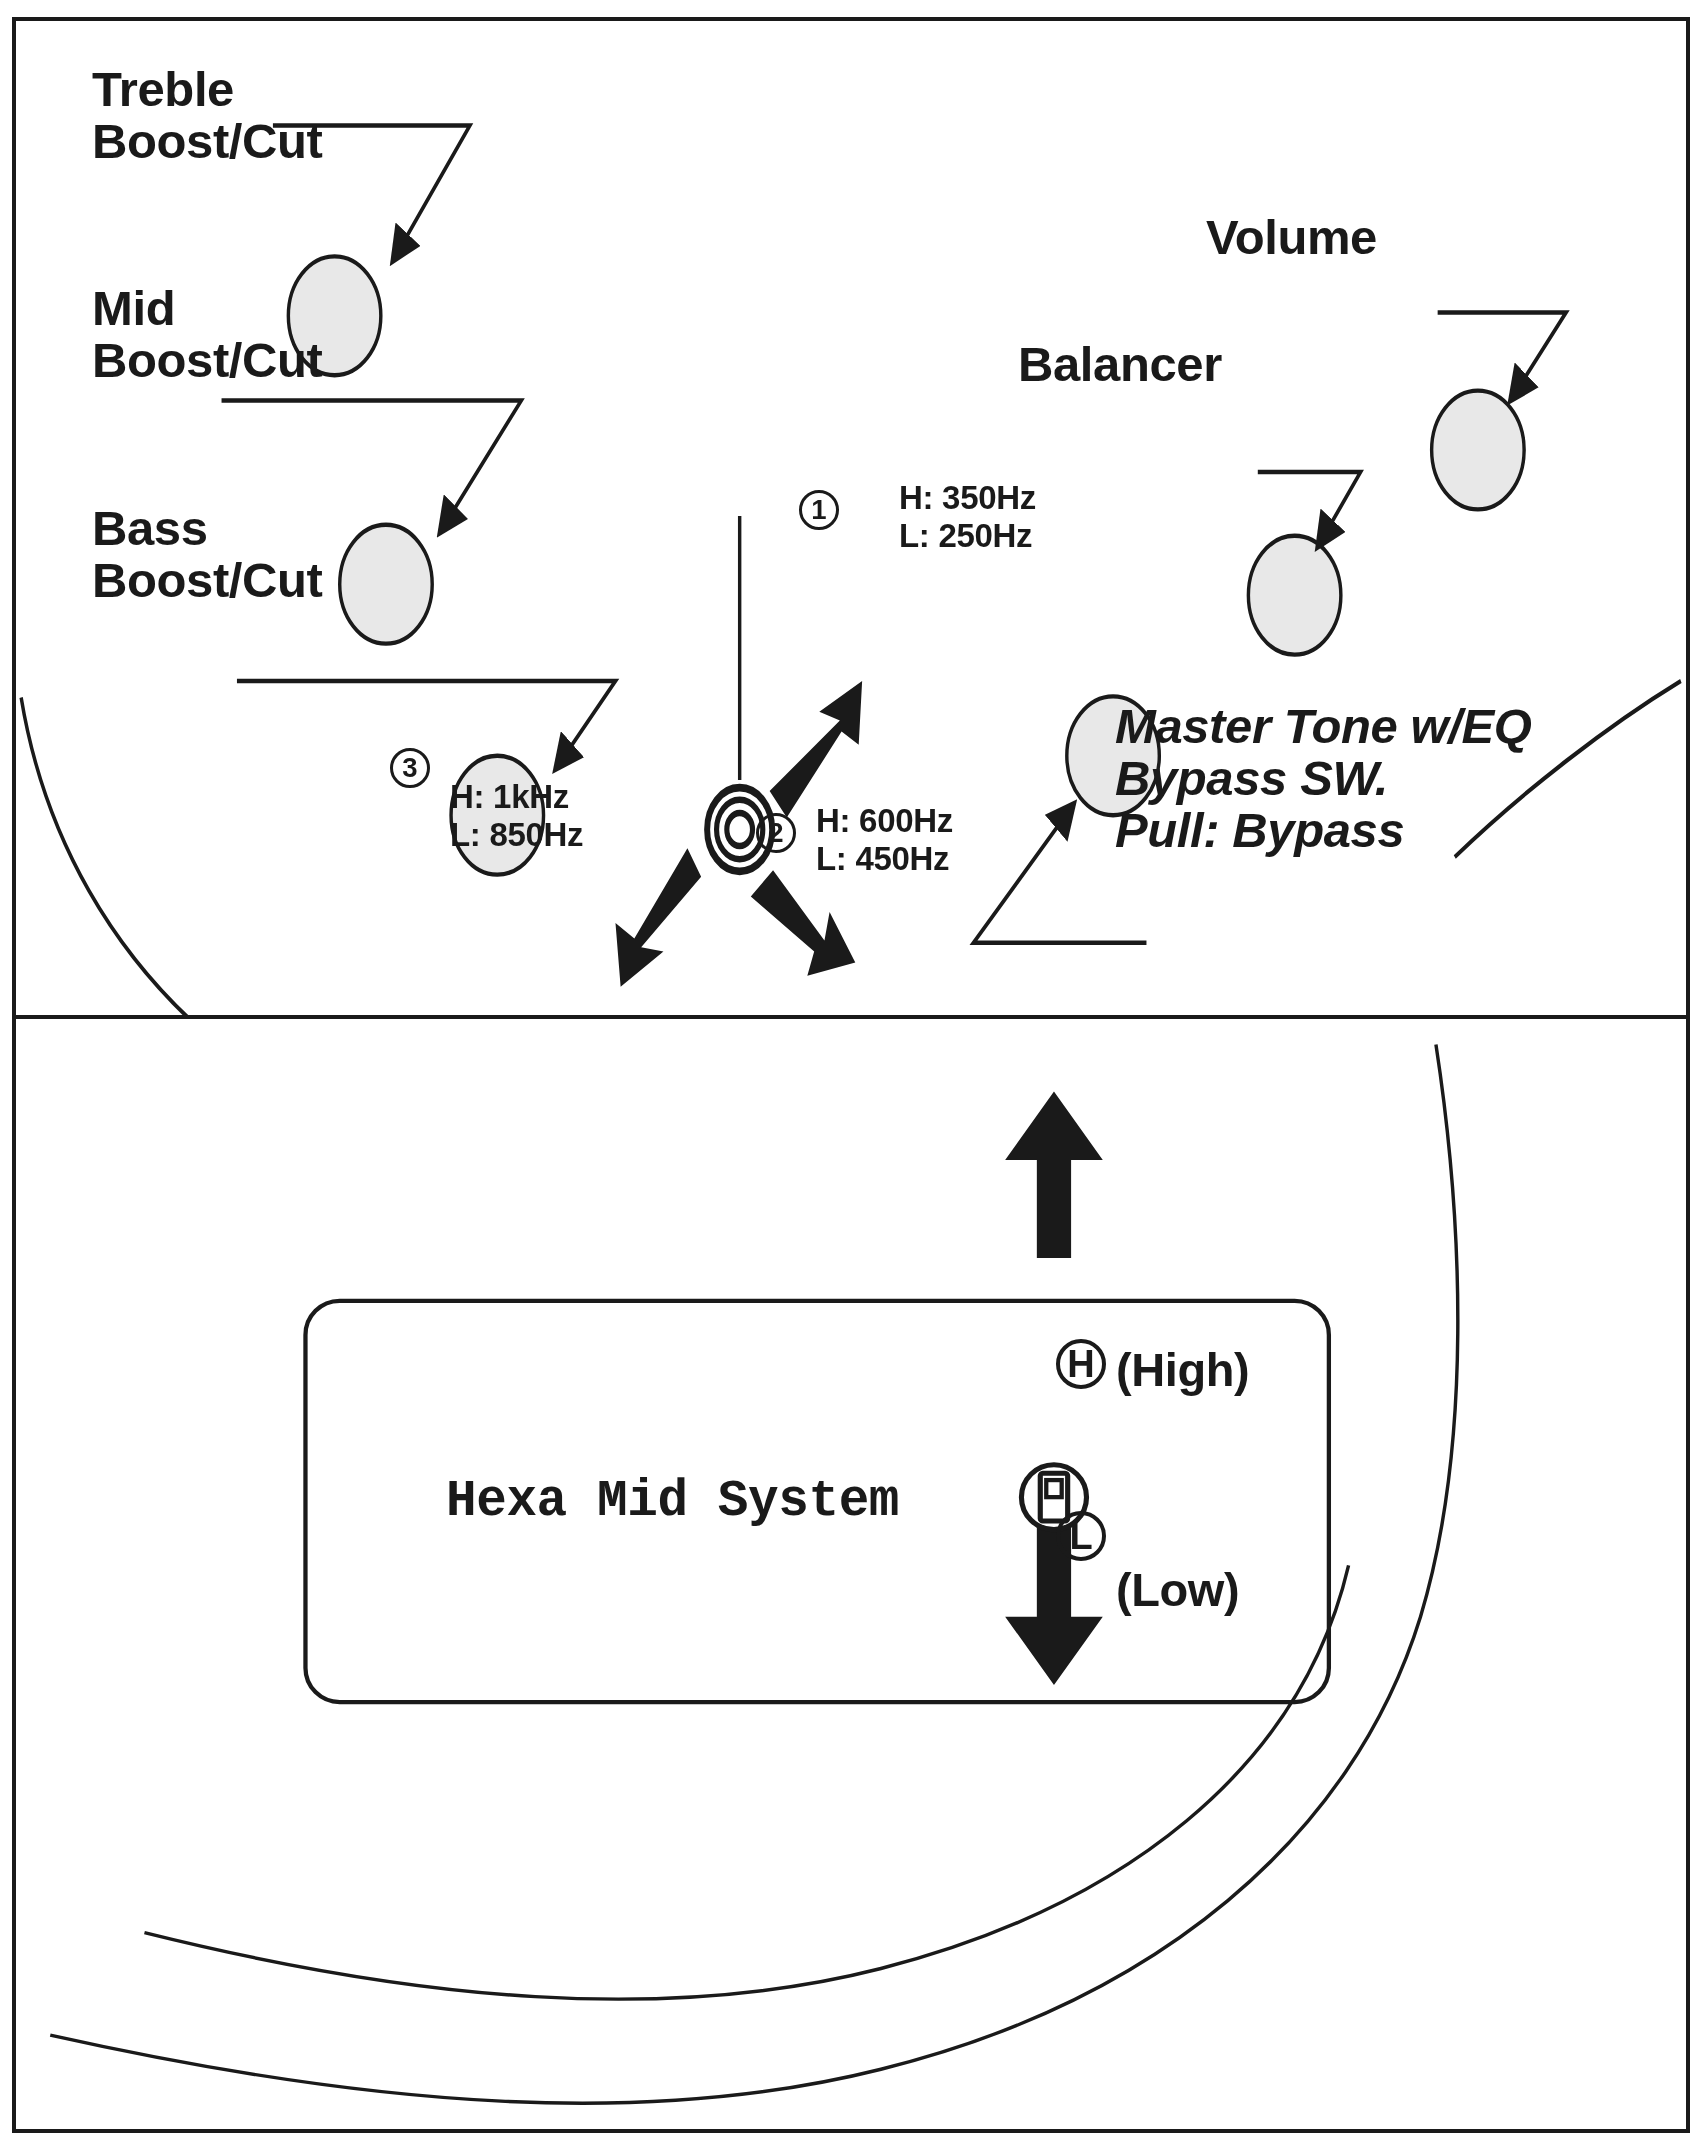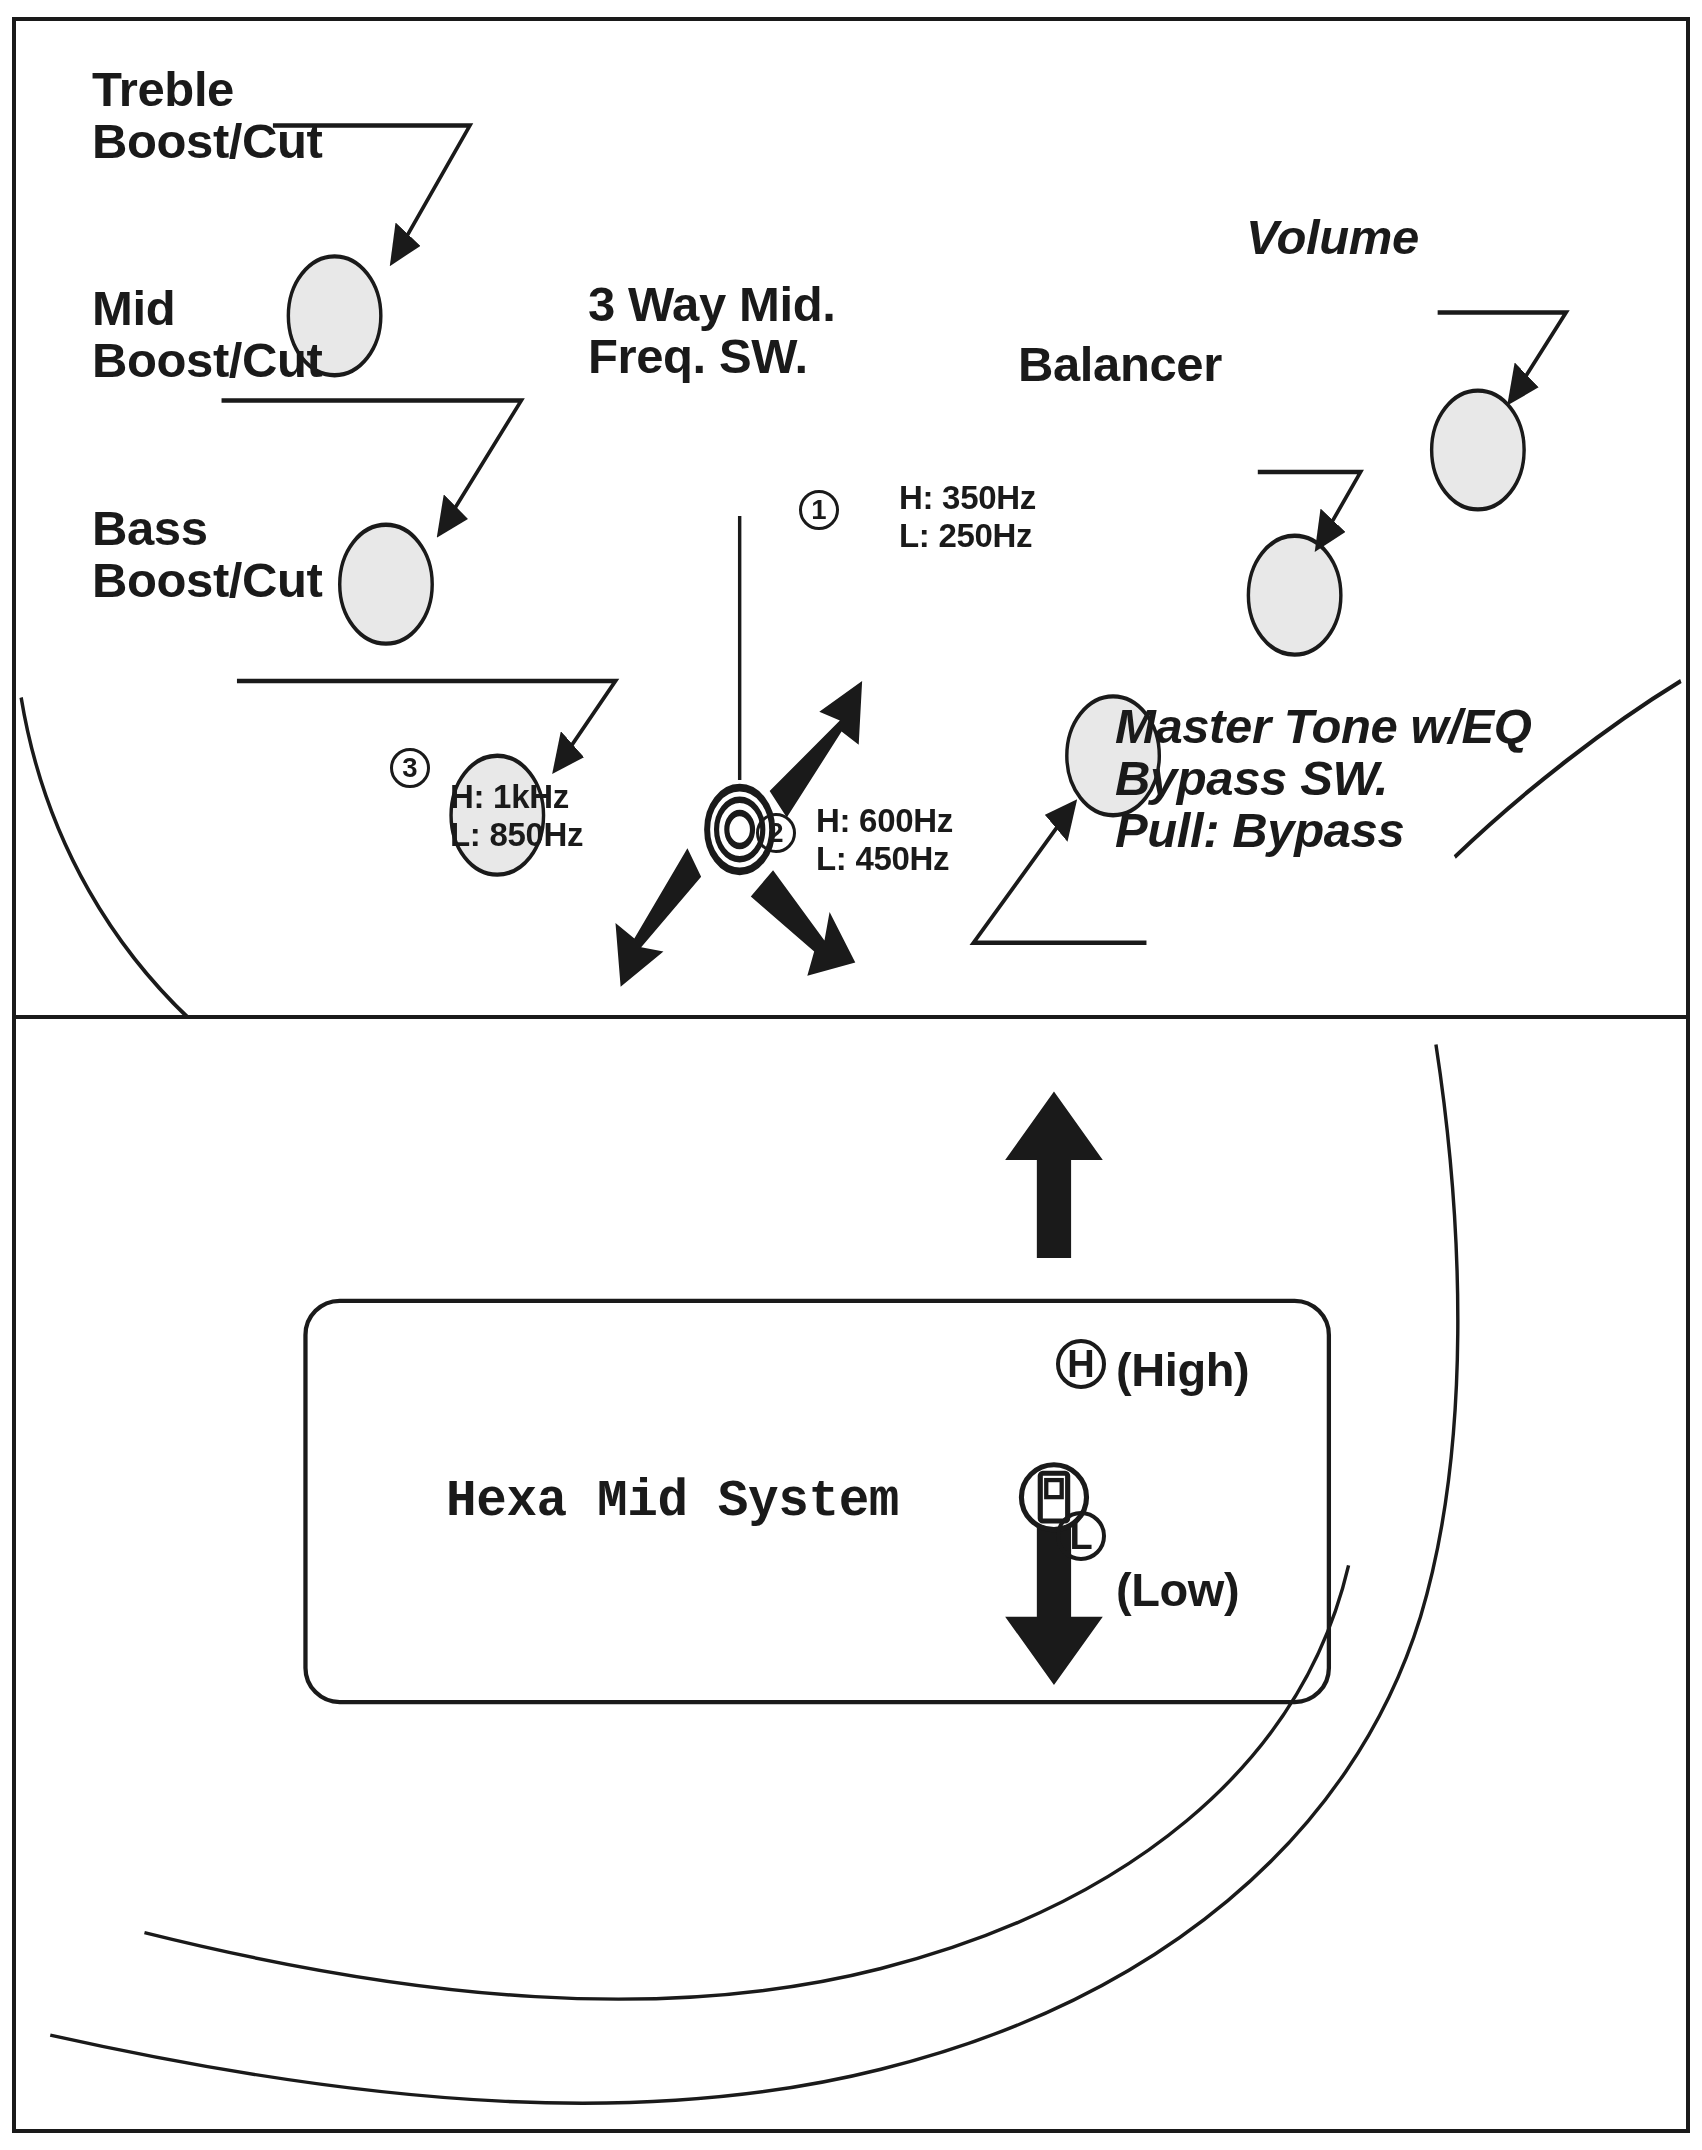--- a/index.html
+++ b/index.html
@@ -144,23 +144,21 @@
       <path d="M 800 778 L 730 842 L 756 846 L 706 878 L 700 820 L 722 834 L 784 752 Z"></path>
     </g>
   </svg>
 
   <div class="label lg" style="left:76px; top:43px;">Treble
 Boost/Cut</div>
   <div class="label lg" style="left:76px; top:262px;">Mid
 Boost/Cut</div>
   <div class="label lg" style="left:76px; top:482px;">Bass
 Boost/Cut</div>
-  <div class="label lg" style="left:572px; top:258px;">3 Way Mid.
-Freq. SW.</div>
-  <div class="label lg" style="left:1230px; top:191px;font-style:italic;">Volume</div>
+  <div class="label lg" style="left:1190px; top:191px;">Volume</div>
   <div class="label lg" style="left:1002px; top:318px;">Balancer</div>
   <div class="label lg" style="left:1099px; top:680px;font-style:italic;">Master Tone w/EQ
 Bypass SW.
 Pull: Bypass</div>
 
   <div class="num-circle" style="left:783px; top:469px;">1</div>
   <div class="freq-block" style="left:843px; top:458px;margin-left:40px;"><span>H: 350Hz</span>
 <span>L: 250Hz</span></div>
 
   <div class="num-circle" style="left:740px; top:792px;">2</div>

